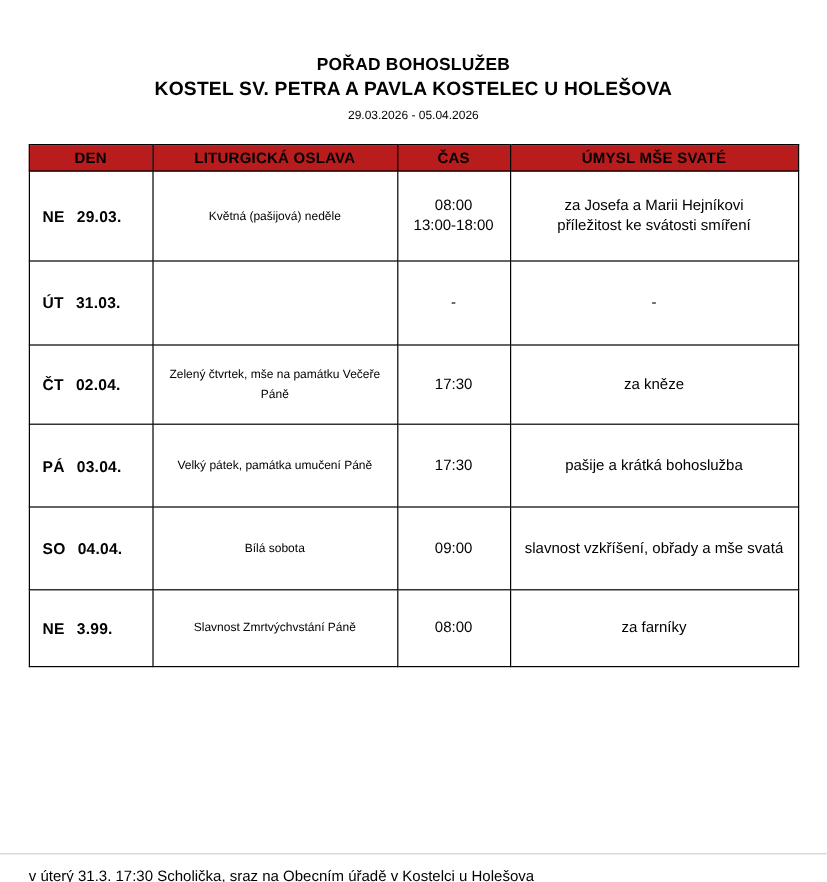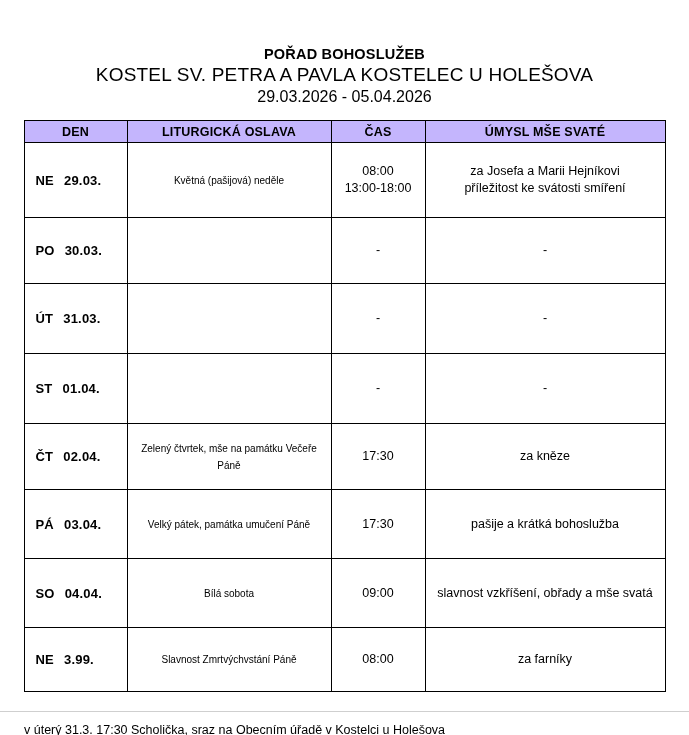--- a/index.html
+++ b/index.html
@@ -25,43 +25,43 @@
     text-align: center;
     padding-top: 17px;
   }
   .title-line1 {
     font-size: 14.5px;
     font-weight: bold;
     letter-spacing: 0.2px;
     line-height: 20px;
   }
   .title-line2 {
-    font-size: 19px;
-    font-weight: normal;
+    font-size: 16px;
+    font-weight: bold;
     letter-spacing: 0.2px;
     line-height: 21px;
   }
   .date-range {
-    font-size: 16px;
+    font-size: 10px;
     line-height: 22px;
     padding-top: 1px;
   }
   table.schedule {
     border-collapse: collapse;
     margin: 12px auto 0 auto;
     width: 641px;
     table-layout: fixed;
   }
   table.schedule th,
   table.schedule td {
     border: 1px solid #000000;
     vertical-align: middle;
   }
   table.schedule thead th {
-    background: #c4b5fd;
+    background: #b91c1c;
     font-size: 12.5px;
     font-weight: bold;
     height: 21px;
     padding: 0;
     text-align: center;
     letter-spacing: 0.2px;
   }
   col.c-day    { width: 103px; }
   col.c-lit    { width: 204px; }
   col.c-time   { width: 94px;  }
@@ -169,46 +169,30 @@
           </div>
         </td>
         <td class="intent">
           <div class="split">
             <div class="top">za Josefa a Marii Hejníkovi</div>
             <div class="bottom">příležitost ke svátosti smíření</div>
           </div>
         </td>
       </tr>
 
-      <tr style="height:66px;">
-        <td class="day">
-          <span>PO</span><span class="daynum">30.03.</span>
+
+      <tr style="height:70px;">
+        <td class="day">
+          <span>ÚT</span><span class="daynum">31.03.</span>
         </td>
         <td class="lit"></td>
         <td class="time">-</td>
         <td class="intent">-</td>
       </tr>
 
-      <tr style="height:70px;">
-        <td class="day">
-          <span>ÚT</span><span class="daynum">31.03.</span>
-        </td>
-        <td class="lit"></td>
-        <td class="time">-</td>
-        <td class="intent">-</td>
-      </tr>
-
-      <tr style="height:70px;">
-        <td class="day">
-          <span>ST</span><span class="daynum">01.04.</span>
-        </td>
-        <td class="lit"></td>
-        <td class="time">-</td>
-        <td class="intent">-</td>
-      </tr>
 
       <tr style="height:66px;">
         <td class="day">
           <span>ČT</span><span class="daynum">02.04.</span>
         </td>
         <td class="lit">Zelený čtvrtek, mše na památku Večeře Páně</td>
         <td class="time">17:30</td>
         <td class="intent">za kněze</td>
       </tr>
 

